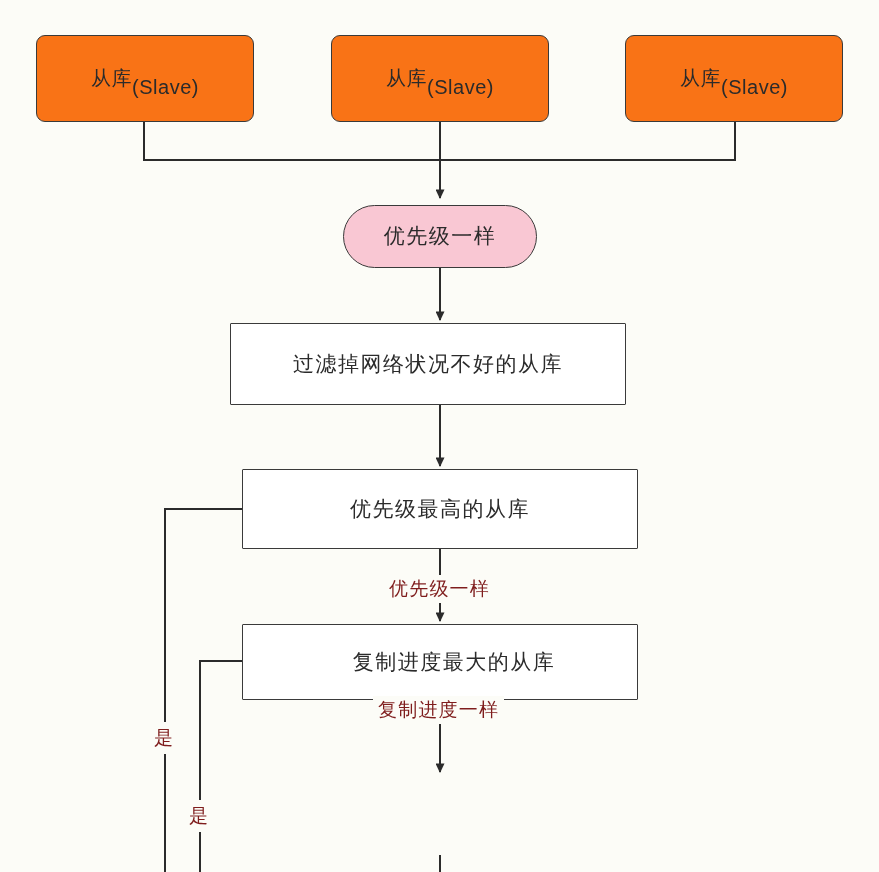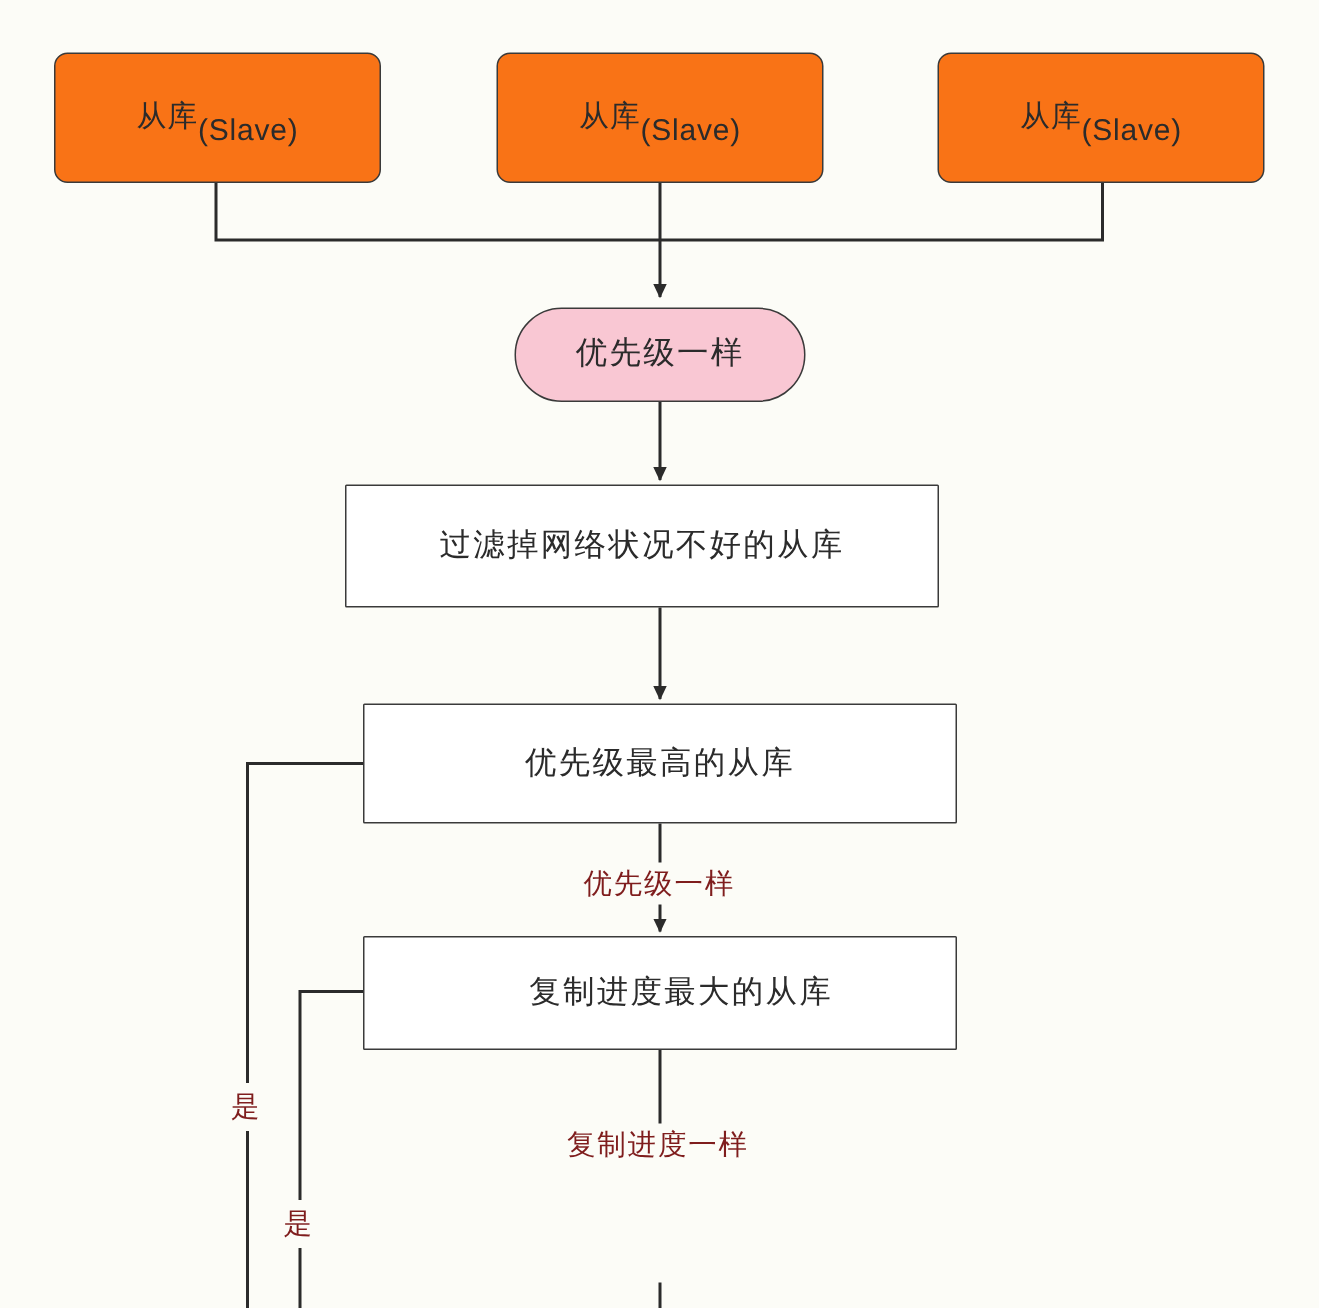--- a/index.html
+++ b/index.html
@@ -140,19 +140,19 @@
     <span>优先级最高的从库</span>
   </div>
 
   <div class="node node-process" style="left:242px; top:624px; width:396px; height:76px;padding-left:28px;">
     <span>复制进度最大的从库</span>
   </div>
 
 
   <div class="edge-label" style="left:384px; top:575px;">优先级一样</div>
 
-  <div class="edge-label" style="left:373px; top:749px;">复制进度一样</div>
+  <div class="edge-label" style="left:373px; top:696px;">复制进度一样</div>
 
   <div class="edge-label vertical-note" style="left:152px; top:722px;">是</div>
 
   <div class="edge-label vertical-note" style="left:187px; top:800px;">是</div>
 
 </div>
 
 </body></html>

